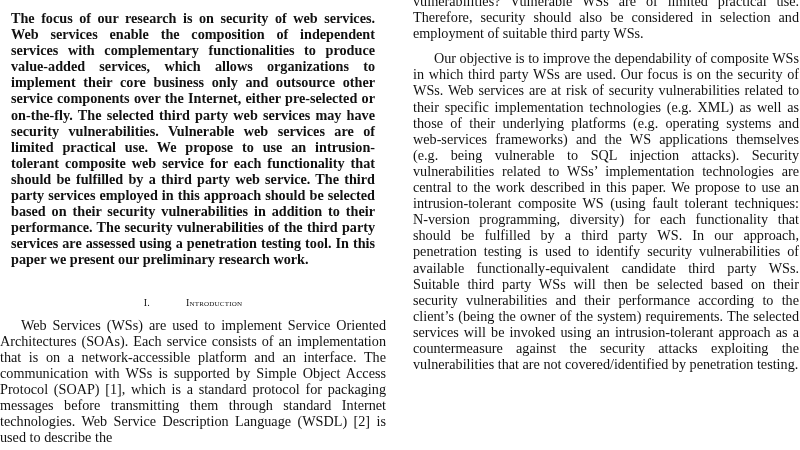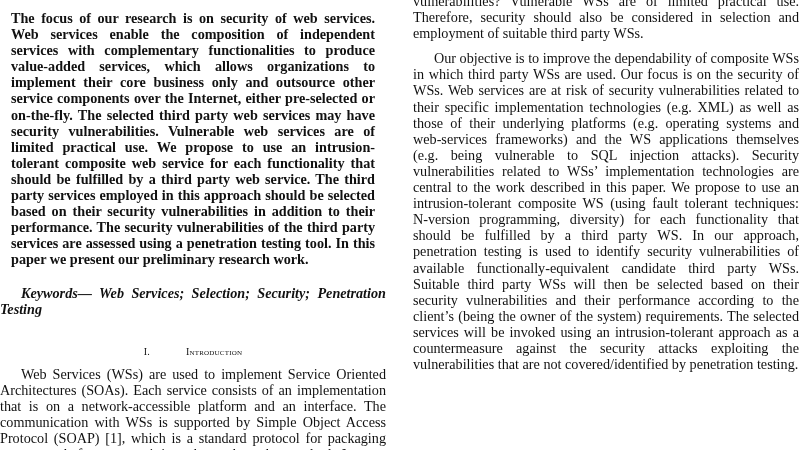--- a/index.html
+++ b/index.html
@@ -57,21 +57,20 @@
     }
     .para-cont {
       margin: 0;
     }
   </style>
 </head>
 <body>
 
 <div class="col col-left">
   <p class="abstract">The focus of our research is on security of web services. Web services enable the composition of independent services with complementary functionalities to produce value-added services, which allows organizations to implement their core business only and outsource other service components over the Internet, either pre-selected or on-the-fly. The selected third party web services may have security vulnerabilities. Vulnerable web services are of limited practical use. We propose to use an intrusion-tolerant composite web service for each functionality that should be fulfilled by a third party web service. The third party services employed in this approach should be selected based on their security vulnerabilities in addition to their performance. The security vulnerabilities of the third party services are assessed using a penetration testing tool. In this paper we present our preliminary research work.</p>
-  <p class="keywords">Keywords— Web Services; Selection; Security; Penetration Testing</p>
   <div class="section-heading">
     <span class="num">I.</span><span class="title">Introduction</span>
   </div>
   <p class="para">Web Services (WSs) are used to implement Service Oriented Architectures (SOAs). Each service consists of an implementation that is on a network-accessible platform and an interface. The communication with WSs is supported by Simple Object Access Protocol (SOAP) [1], which is a standard protocol for packaging messages before transmitting them through standard Internet technologies. Web Service Description Language (WSDL) [2] is used to describe the</p>
 </div>
 
 <div class="col col-right">
   <p class="para-cont">vulnerabilities? Vulnerable WSs are of limited practical use. Therefore, security should also be considered in selection and employment of suitable third party WSs.</p>
   <p class="para" style="margin-top:9px">Our objective is to improve the dependability of composite WSs in which third party WSs are used. Our focus is on the security of WSs. Web services are at risk of security vulnerabilities related to their specific implementation technologies (e.g. XML) as well as those of their underlying platforms (e.g. operating systems and web-services frameworks) and the WS applications themselves (e.g. being vulnerable to SQL injection attacks). Security vulnerabilities related to WSs’ implementation technologies are central to the work described in this paper. We propose to use an intrusion-tolerant composite WS (using fault tolerant techniques: N-version programming, diversity) for each functionality that should be fulfilled by a third party WS. In our approach, penetration testing is used to identify security vulnerabilities of available functionally-equivalent candidate third party WSs. Suitable third party WSs will then be selected based on their security vulnerabilities and their performance according to the client’s (being the owner of the system) requirements. The selected services will be invoked using an intrusion-tolerant approach as a countermeasure against the security attacks exploiting the vulnerabilities that are not covered/identified by penetration testing.</p>
 </div>

